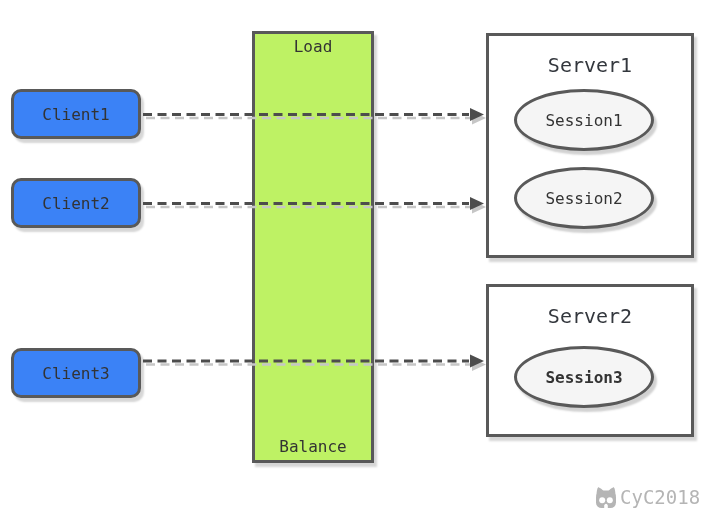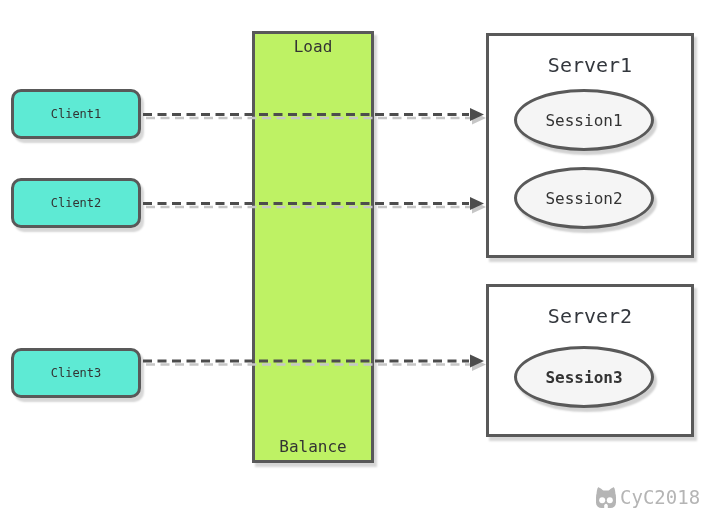--- a/index.html
+++ b/index.html
@@ -13,29 +13,29 @@
     width: 716px;
     height: 520px;
     background: #ffffff;
     overflow: hidden;
   }
   
   .client {
     position: absolute;
     width: 130px;
     height: 50px;
-    background: #5eead4;
+    background: #3b82f6;
     border: 3px solid #595959;
     border-radius: 10px;
     box-sizing: border-box;
     box-shadow: 3px 4px 2px rgba(0,0,0,0.16);
     display: flex;
     align-items: center;
     justify-content: center;
-    font-size: 12px;
+    font-size: 16px;
     color: #333333;
     z-index: 2;
   }
   .client1 { left: 11px;  top: 89px; }
   .client2 { left: 11px;  top: 178px; }
   .client3 { left: 11px;  top: 335px; margin-top: 13px; }
 
   
   .loadbalancer {
     position: absolute;

